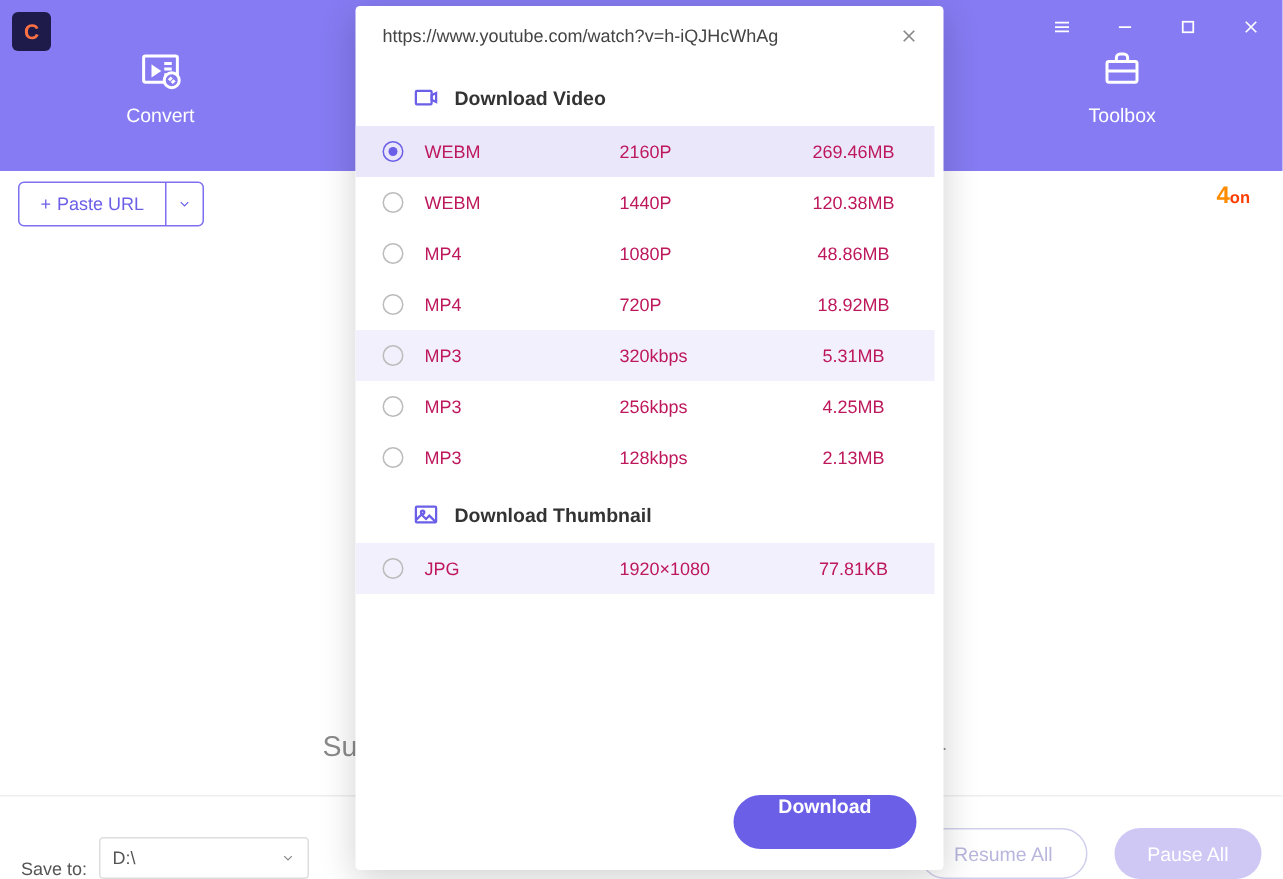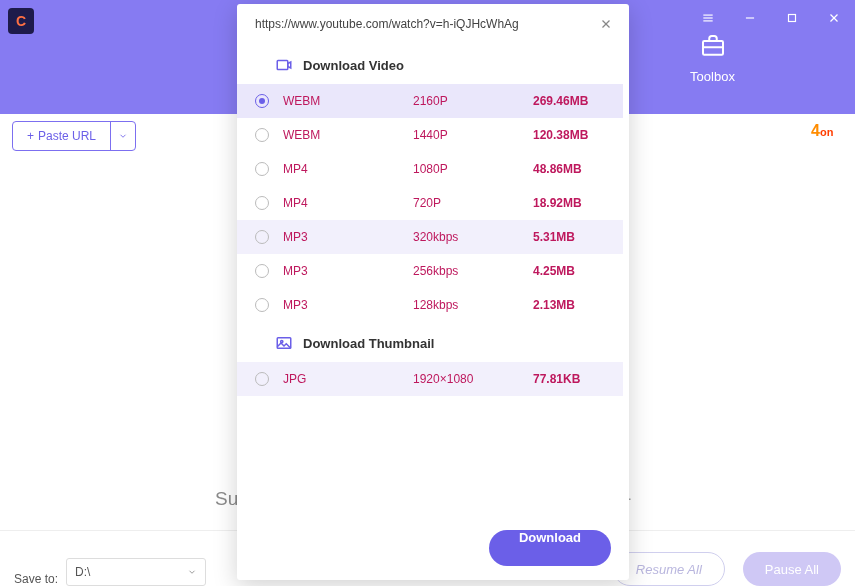--- a/index.html
+++ b/index.html
@@ -30,21 +30,21 @@
 .main { position: absolute; top: 158px; left: 0; right: 0; bottom: 56px; }
 .hint { position: absolute; left: 215px; top: 330px; color: #8a8a8a; font-size: 19px; }
 .hint2 { position: absolute; left: 612px; top: 330px; color: #8a8a8a; font-size: 13px; }
 
 
 .bottom { position: absolute; bottom: 0; left: 0; right: 0; height: 56px; border-top: 1px solid #eee; display: flex; align-items: flex-end; padding: 0 14px; gap: 8px; }
 .save-label { font-size: 12px; color: #555; }
 .save-select { width: 140px; height: 28px; border: 1px solid #ddd; border-radius: 3px; background: #fff; font-size: 12px; color: #555; padding: 0 8px; display: flex; align-items: center; justify-content: space-between; cursor: pointer; }
 .spacer { flex: 1; }
 .pill-btn { height: 34px; padding: 0 22px; border-radius: 17px; font-size: 13px; display: flex; align-items: center; justify-content: center; cursor: pointer; }
-.pill-outline { border: 1px solid #d0cfee; background: #fff; color: #b9b6de; margin-right: 10px; font-style: italic; }
+.pill-outline { border: 1px solid #d0cfee; background: #fff; color: #b9b6de; margin-right: 10px; }
 .pill-fill { background: #cfc8f5; color: #fff; }
 
 
 .modal { position: absolute; left: 237px; top: 4px; width: 392px; height: 576px; background: #fff; box-shadow: 0 6px 24px rgba(0,0,0,.18); border-radius: 3px; display: flex; flex-direction: column; }
 .modal-header { height: 40px; display: flex; align-items: center; padding: 0 14px 0 18px; gap: 8px; }
 .url-text { flex: 1; font-size: 12px; color: #444; white-space: nowrap; overflow: hidden; text-overflow: ellipsis; }
 .close-btn { width: 18px; height: 18px; cursor: pointer; color: #888; display: flex; align-items: center; justify-content: center; }
 
 .scroll-area { flex: 1; overflow-y: auto; padding: 0 6px 0 0; }
 .scroll-area::-webkit-scrollbar { width: 5px; }
@@ -54,21 +54,21 @@
 .section-header svg { width: 18px; height: 18px; color: #6b5fe8; }
 
 .option-row { display: flex; align-items: center; height: 34px; padding: 0 18px; font-size: 12px; color: #be185d; cursor: pointer; }
 .option-row.selected { background: #eae7fb; }
 .option-row.highlight { background: #f2f0fc; }
 .radio { width: 14px; height: 14px; border: 1.5px solid #bbb; border-radius: 50%; margin-right: 14px; flex-shrink: 0; position: relative; }
 .option-row.selected .radio { border-color: #6b5fe8; }
 .option-row.selected .radio::after { content: ''; position: absolute; left: 2.5px; top: 2.5px; width: 6px; height: 6px; background: #6b5fe8; border-radius: 50%; }
 .col-format { width: 130px; }
 .col-quality { width: 120px; }
-.col-size { flex: 1; text-align: left; font-weight: bold; }
+.col-size { flex: 1; text-align: center; }
 
 .modal-footer { height: 64px; display: flex; align-items: center; justify-content: flex-end; padding: 0 18px; }
 .download-btn { height: 36px; padding: 0 30px; border-radius: 18px; background: #6b5fe8; color: #fff; font-size: 13px; font-weight: 600; display: flex; align-items: flex-start; cursor: pointer; }
 </style>
 </head>
 <body>
 
 <div class="header">
   <div class="logo">C</div>
   <div class="window-controls">
@@ -90,20 +90,30 @@
         </svg>
       </div>
     <div class="win-btn">
         <svg viewBox="0 0 24 24" fill="none" stroke="currentColor" stroke-width="2">
           <line x1="6" y1="6" x2="18" y2="18"></line>
           <line x1="6" y1="18" x2="18" y2="6"></line>
         </svg>
       </div>
   </div>
   <div class="tabs">
+    <div class="tab">
+      <svg viewBox="0 0 24 24" fill="none" stroke="currentColor" stroke-width="1.6">
+          <rect x="3" y="5" width="18" height="14" rx="1"></rect>
+          <path d="M8 11l3 2-3 2z" fill="currentColor"></path>
+          <path d="M14 9l4 0M14 12l4 0M14 15l4 0"></path>
+          <circle cx="18" cy="18" r="4" fill="#867bf2" stroke="currentColor"></circle>
+          <path d="M16.5 18l1.5-1.5M19.5 18l-1.5 1.5" stroke="currentColor"></path>
+        </svg>
+      <span>Convert</span>
+    </div>
     <div class="tab-spacer"></div>
     <div class="tab">
       <svg viewBox="0 0 24 24" fill="none" stroke="currentColor" stroke-width="1.6">
           <rect x="4" y="8" width="16" height="11" rx="1"></rect>
           <path d="M9 8V6a2 2 0 012-2h2a2 2 0 012 2v2"></path>
           <line x1="4" y1="13" x2="20" y2="13"></line>
         </svg>
       <span>Toolbox</span>
     </div>
   </div>

